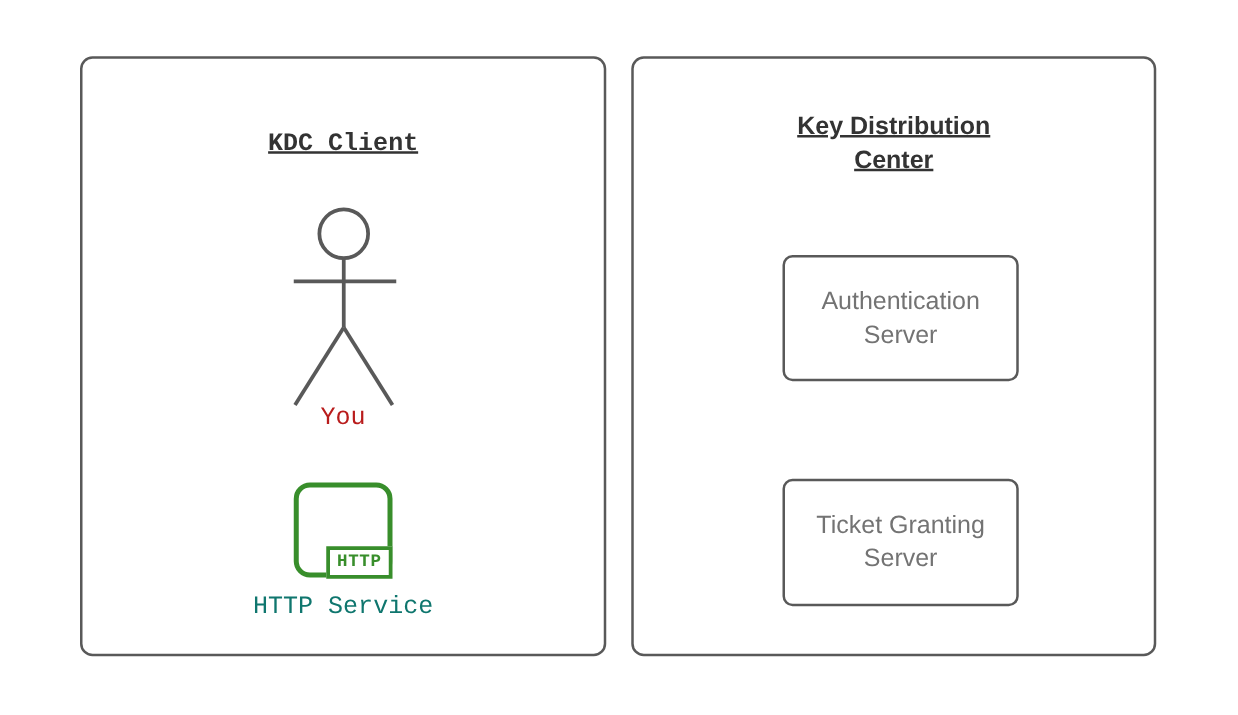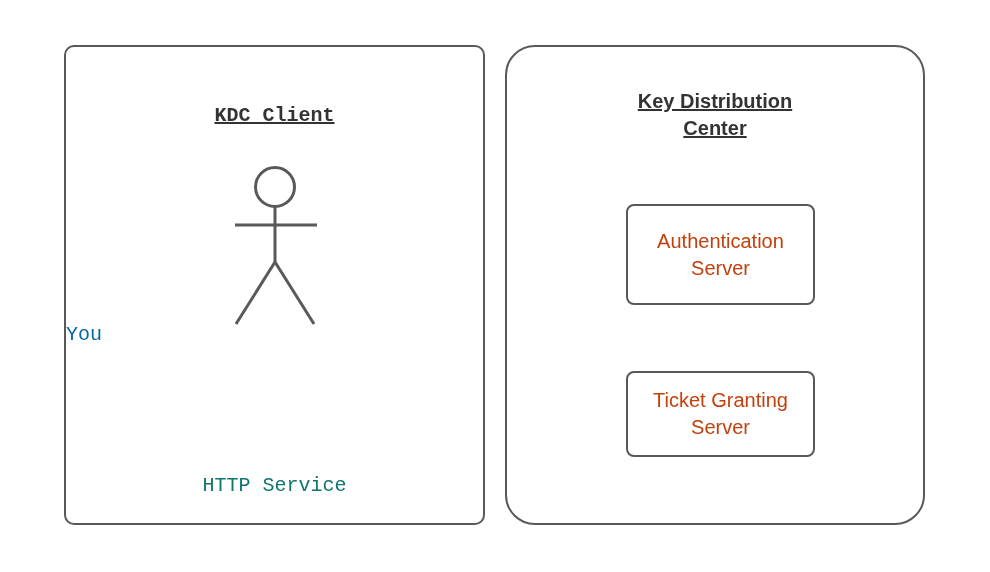--- a/index.html
+++ b/index.html
@@ -18,21 +18,21 @@
   .panel {
     position: absolute;
     top: 45px;
     height: 480px;
     box-sizing: border-box;
     border: 2px solid #595959;
     border-radius: 10px;
     background: #ffffff;
   }
   #client-panel { left: 64px;  width: 421px; font-family: Liberation Mono, monospace; }
-  #kdc-panel    { left: 505px; width: 420px; border-radius: 30px; }
+  #kdc-panel    { left: 505px; width: 420px; }
 
   .panel-title {
     position: absolute;
     margin: 0;
     left: 0;
     right: 0;
     text-align: center;
     font-size: 20px;
     line-height: 27px;
     font-weight: bold;
@@ -57,23 +57,23 @@
   .actor circle, .actor line {
     fill: none;
     stroke: #595959;
     stroke-width: 3;
   }
   .actor-label {
     position: absolute;
     top: 276px;
     left: 0;
     right: 0;
-    text-align: left;
+    text-align: center;
     font-size: 20px;
-    color: #0369a1;
+    color: #b91c1c;
   }
 
   .http-icon {
     position: absolute;
     left: 169px;
     top: 339px;
     width: 79px;
     height: 76px;
     box-sizing: border-box;
     border: 4px solid #388e2b;
@@ -113,44 +113,47 @@
     box-sizing: border-box;
     border: 2px solid #595959;
     border-radius: 8px;
     background: #ffffff;
     display: flex;
     align-items: center;
     justify-content: center;
     text-align: center;
     font-size: 20px;
     line-height: 27px;
-    color: #c2410c;
+    color: #737373;
     padding: 0 10px;
   }
   .node-as  { top: 157px; height: 101px; }
-  .node-tgs { top: 324px; height: 86px; }
+  .node-tgs { top: 336px; height: 102px; }
 </style>
 </head>
 <body>
 
 <div class="canvas">
 
   <section class="panel" id="client-panel">
     <h2 class="panel-title">KDC Client</h2>
 
     <svg class="actor" viewBox="0 0 90 165" aria-hidden="true">
       <circle cx="45" cy="24" r="19.5"></circle>
       <line x1="45" y1="43.5" x2="45" y2="99"></line>
       <line x1="5" y1="62" x2="87" y2="62"></line>
       <line x1="45" y1="99" x2="6" y2="161"></line>
       <line x1="45" y1="99" x2="84" y2="161"></line>
     </svg>
 
     <div class="actor-label">You</div>
 
+    <div class="http-icon">
+      <div class="http-badge">HTTP</div>
+    </div>
 
     <div class="service-label">HTTP Service</div>
   </section>
 
   <section class="panel" id="kdc-panel">
     <h2 class="panel-title">Key Distribution Center</h2>
 
     <div class="node node-as">
       <span>Authentication Server</span>
     </div>

